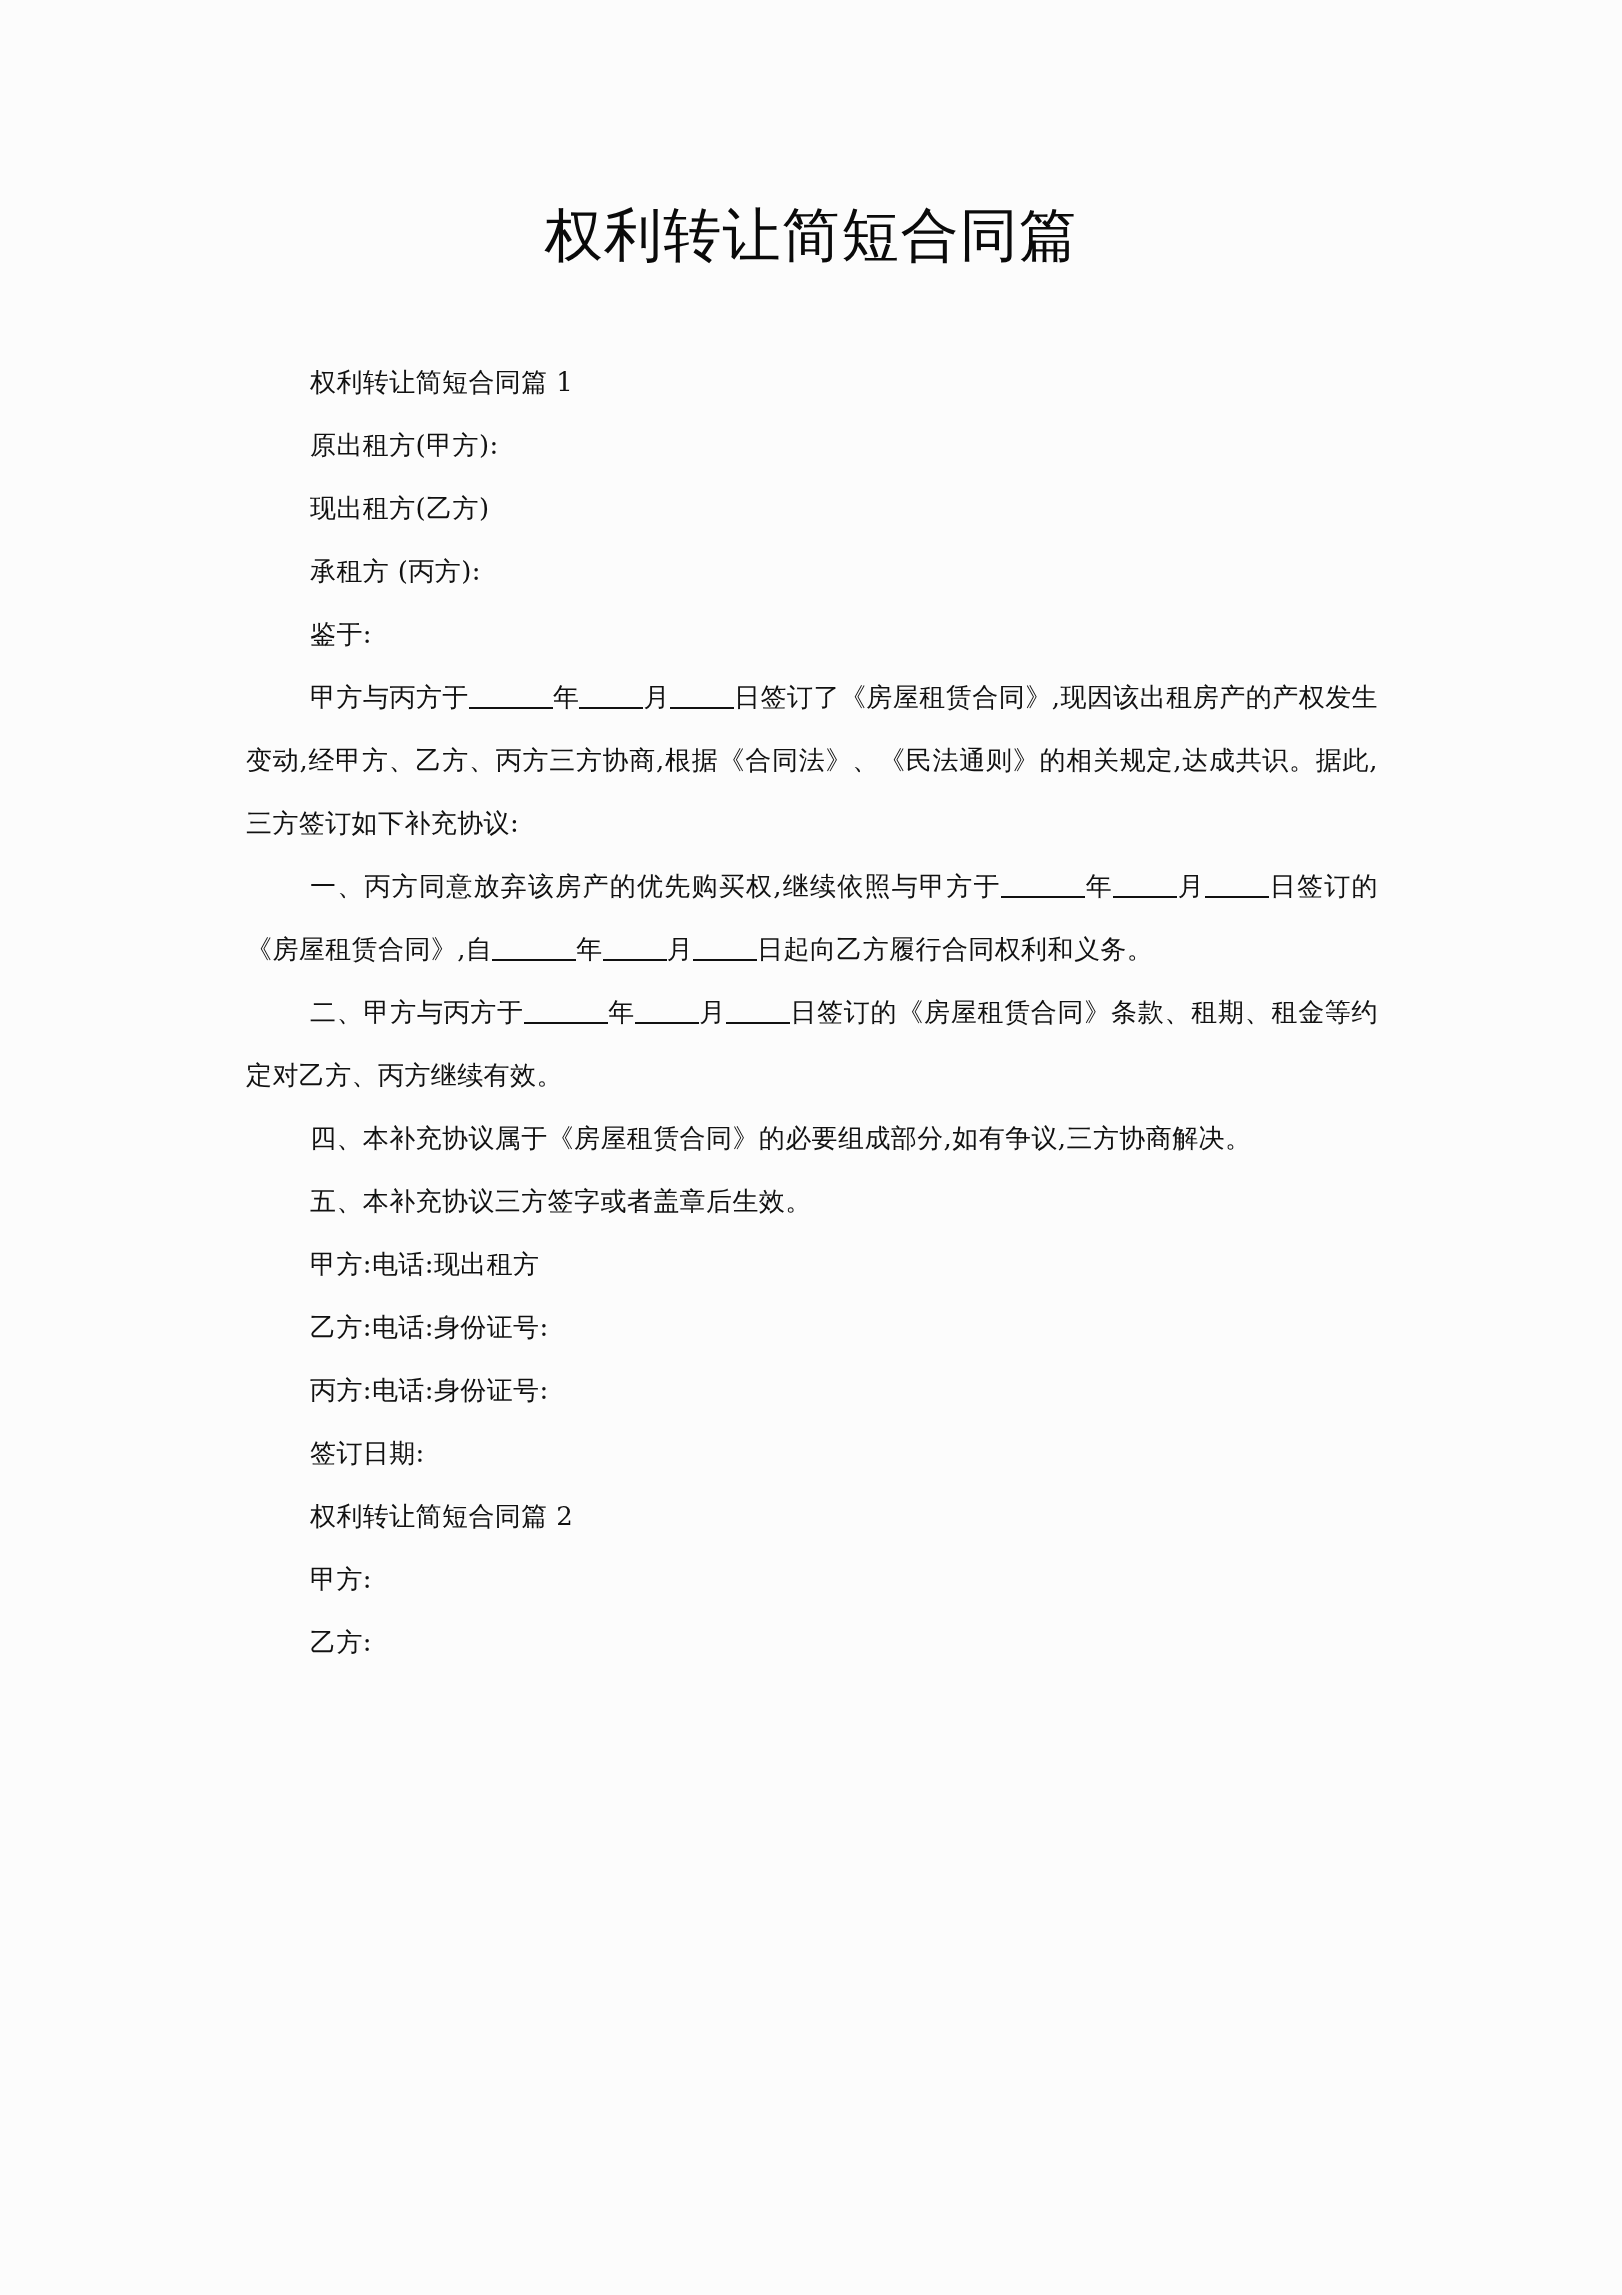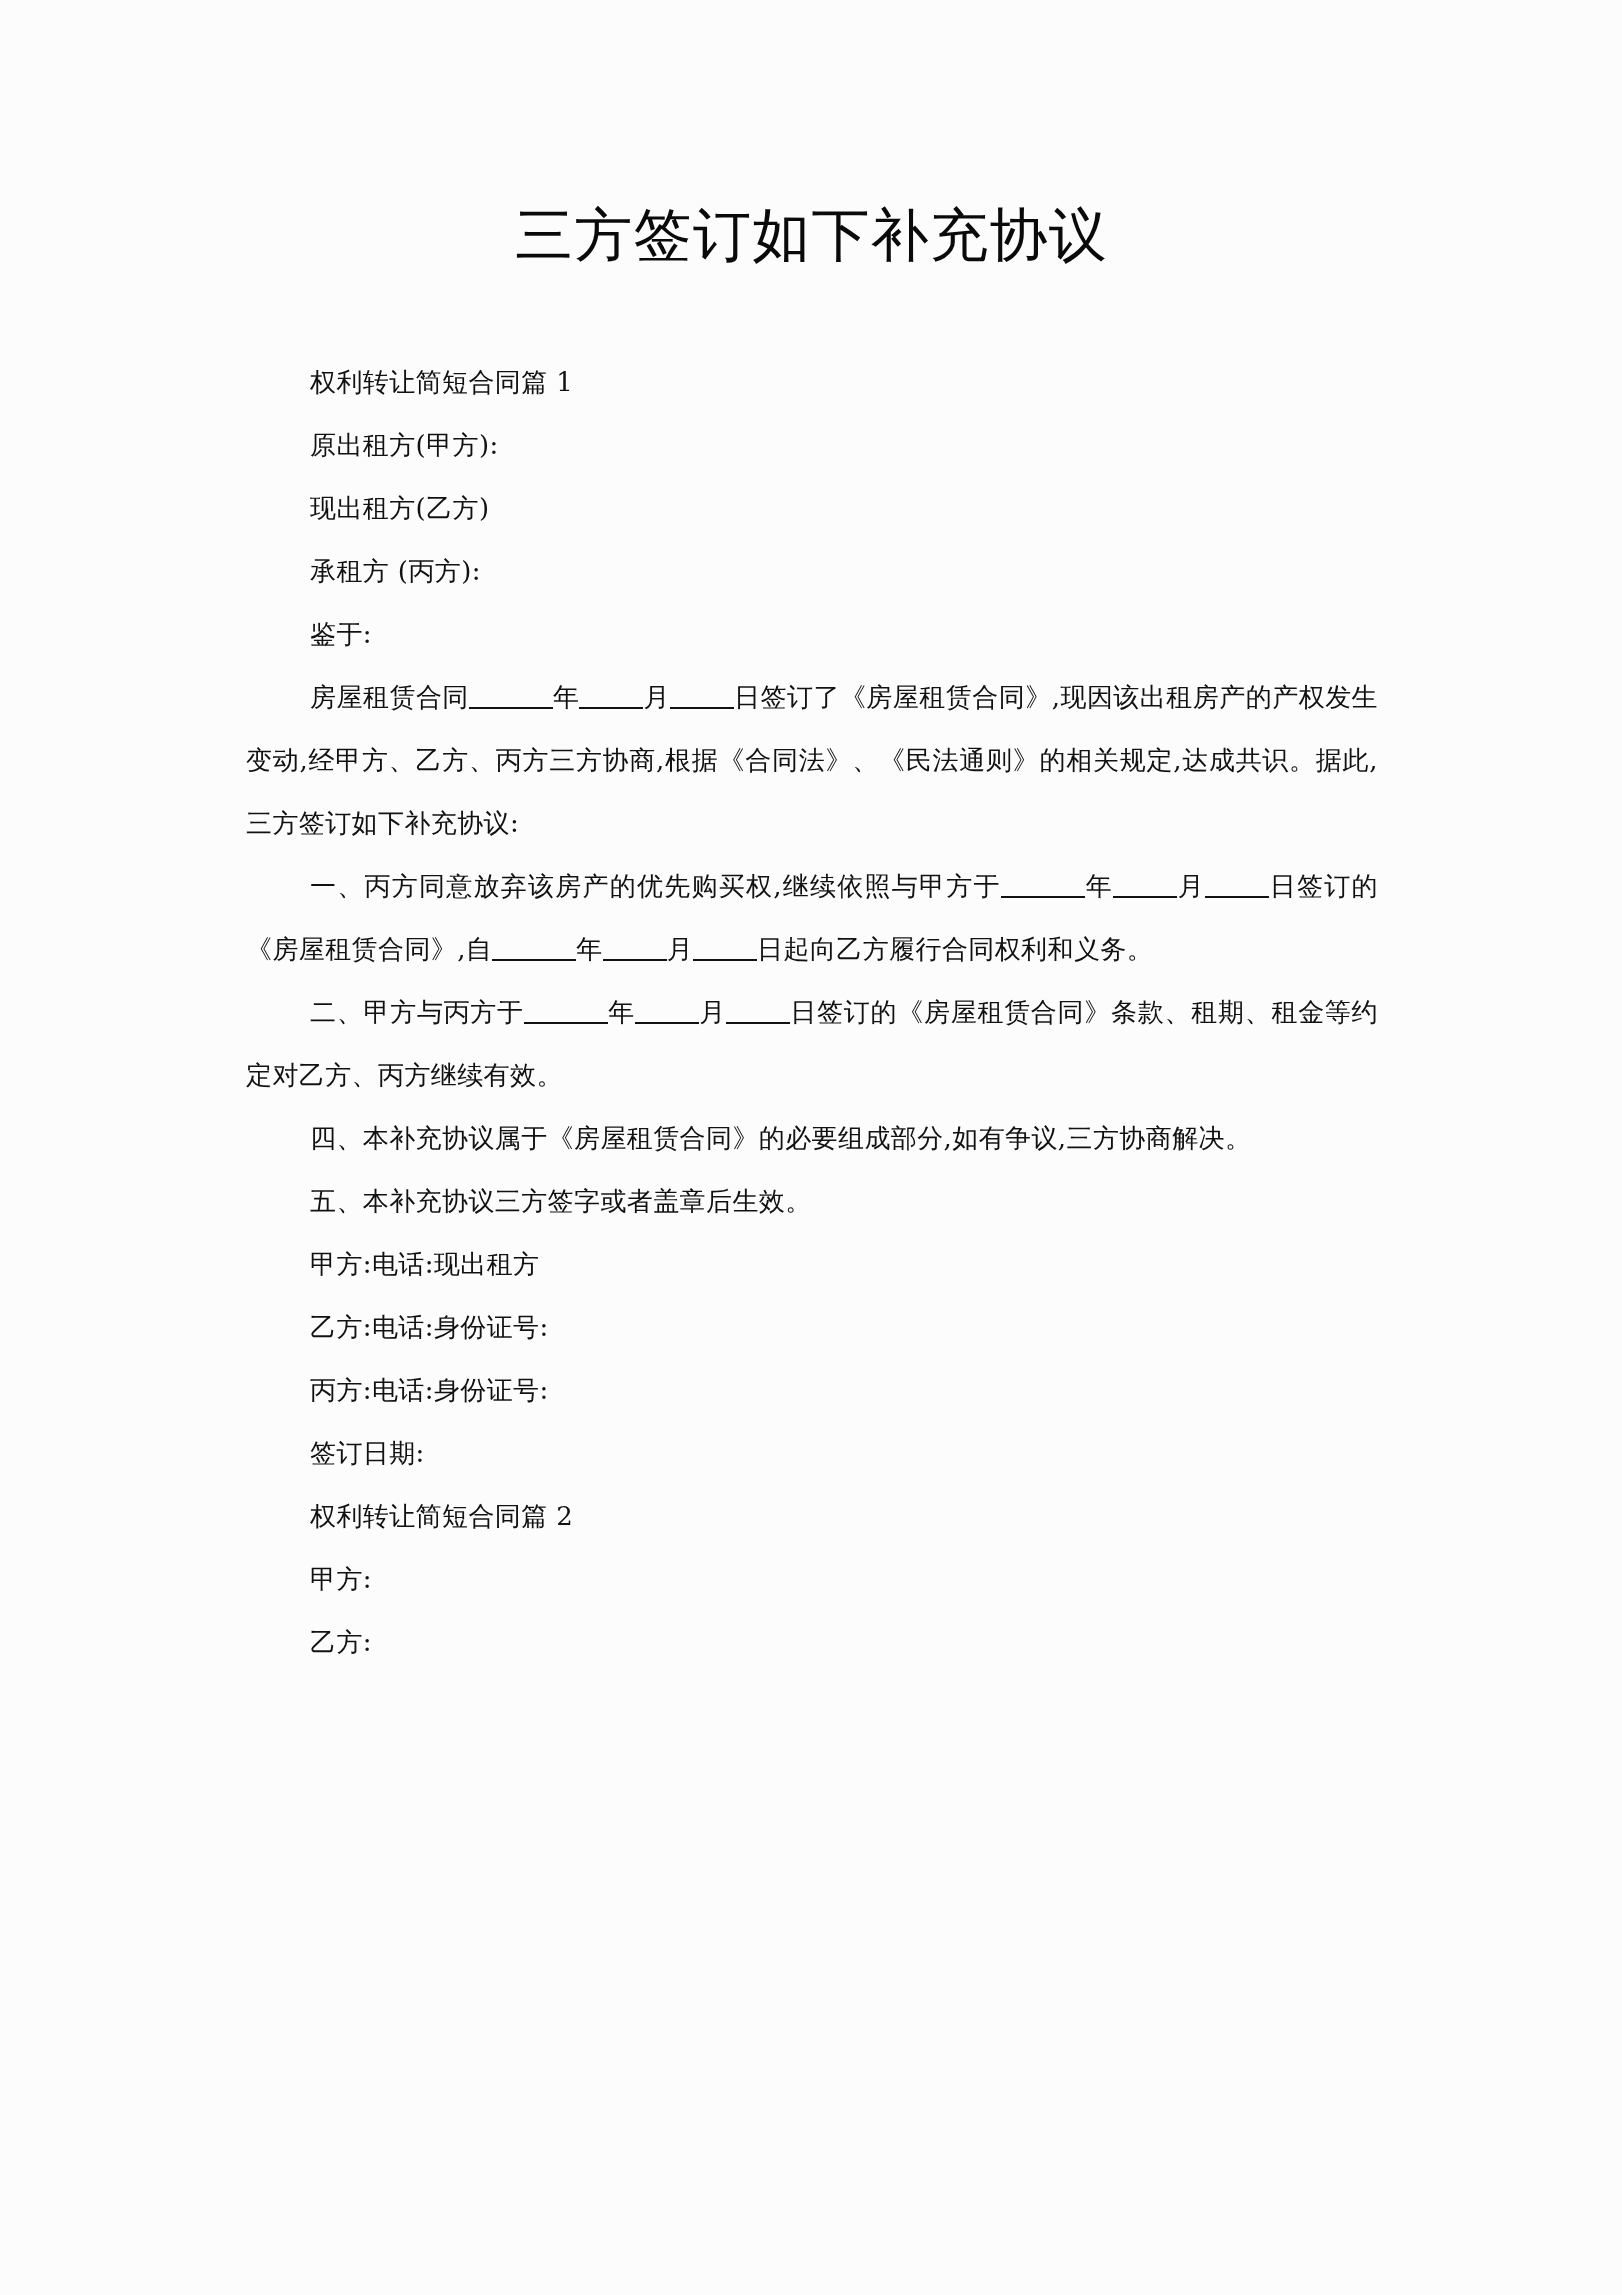--- a/index.html
+++ b/index.html
@@ -61,31 +61,31 @@
       margin-bottom: -2.6px;
     }
     .blank.b5 { width: 84px; }
     .blank.b4 { width: 64px; }
   </style>
 </head>
 <body>
 
 <div class="page">
 
-  <h1 class="title">三方签订如下补充协议</h1>
+  <h1 class="title">权利转让简短合同篇</h1>
 
   <div class="body">
 
     <p class="ind">权利转让简短合同篇 1</p>
     <p class="ind">原出租方(甲方):</p>
     <p class="ind">现出租方(乙方)</p>
     <p class="ind">承租方 (丙方):</p>
     <p class="ind">鉴于:</p>
 
-    <p class="ind"><span>房屋租赁合同</span><span class="blank b5"></span><span>年</span><span class="blank b4"></span><span>月</span><span class="blank b4"></span><span>日签订了《房屋租赁合同》,现因该出租房产的产权发生变动,经甲方、乙方、丙方三方协商,根据《合同法》、《民法通则》的相关规定,达成共识。据此,三方签订如下补充协议:</span></p>
+    <p class="ind"><span>甲方与丙方于</span><span class="blank b5"></span><span>年</span><span class="blank b4"></span><span>月</span><span class="blank b4"></span><span>日签订了《房屋租赁合同》,现因该出租房产的产权发生变动,经甲方、乙方、丙方三方协商,根据《合同法》、《民法通则》的相关规定,达成共识。据此,三方签订如下补充协议:</span></p>
 
     <p class="ind"><span>一、丙方同意放弃该房产的优先购买权,继续依照与甲方于</span><span class="blank b5"></span><span>年</span><span class="blank b4"></span><span>月</span><span class="blank b4"></span><span>日签订的《房屋租赁合同》,自</span><span class="blank b5"></span><span>年</span><span class="blank b4"></span><span>月</span><span class="blank b4"></span><span>日起向乙方履行合同权利和义务。</span></p>
 
     <p class="ind"><span>二、甲方与丙方于</span><span class="blank b5"></span><span>年</span><span class="blank b4"></span><span>月</span><span class="blank b4"></span><span>日签订的《房屋租赁合同》条款、租期、租金等约定对乙方、丙方继续有效。</span></p>
 
     <p class="ind">四、本补充协议属于《房屋租赁合同》的必要组成部分,如有争议,三方协商解决。</p>
     <p class="ind">五、本补充协议三方签字或者盖章后生效。</p>
 
     <p class="ind">甲方:电话:现出租方</p>
     <p class="ind">乙方:电话:身份证号:</p>

